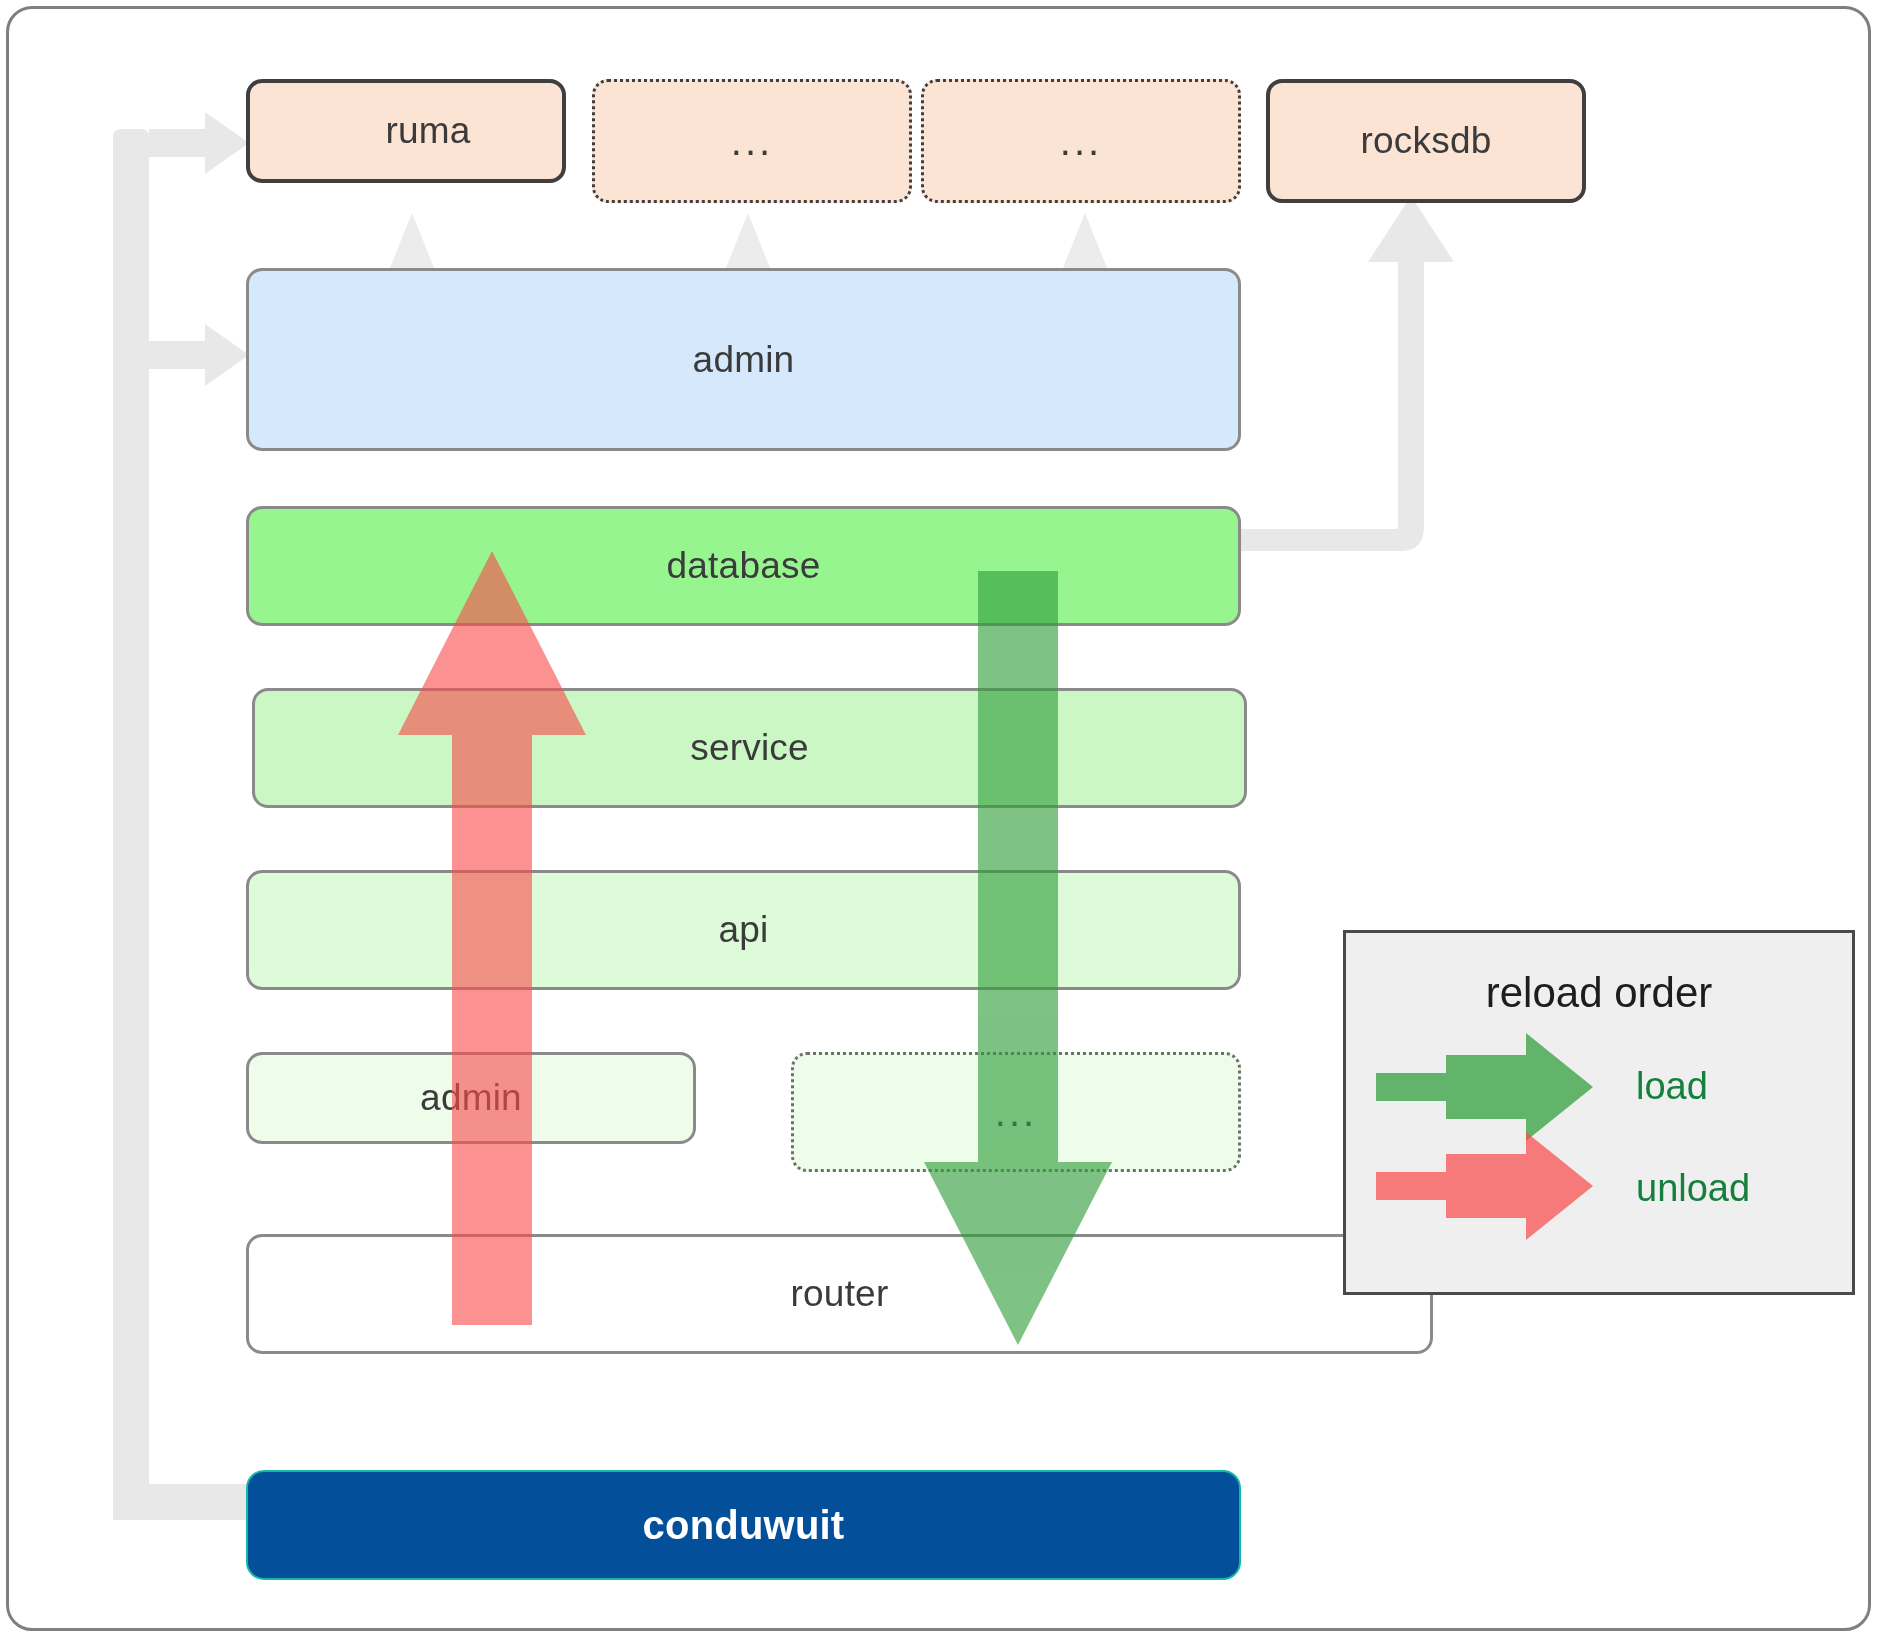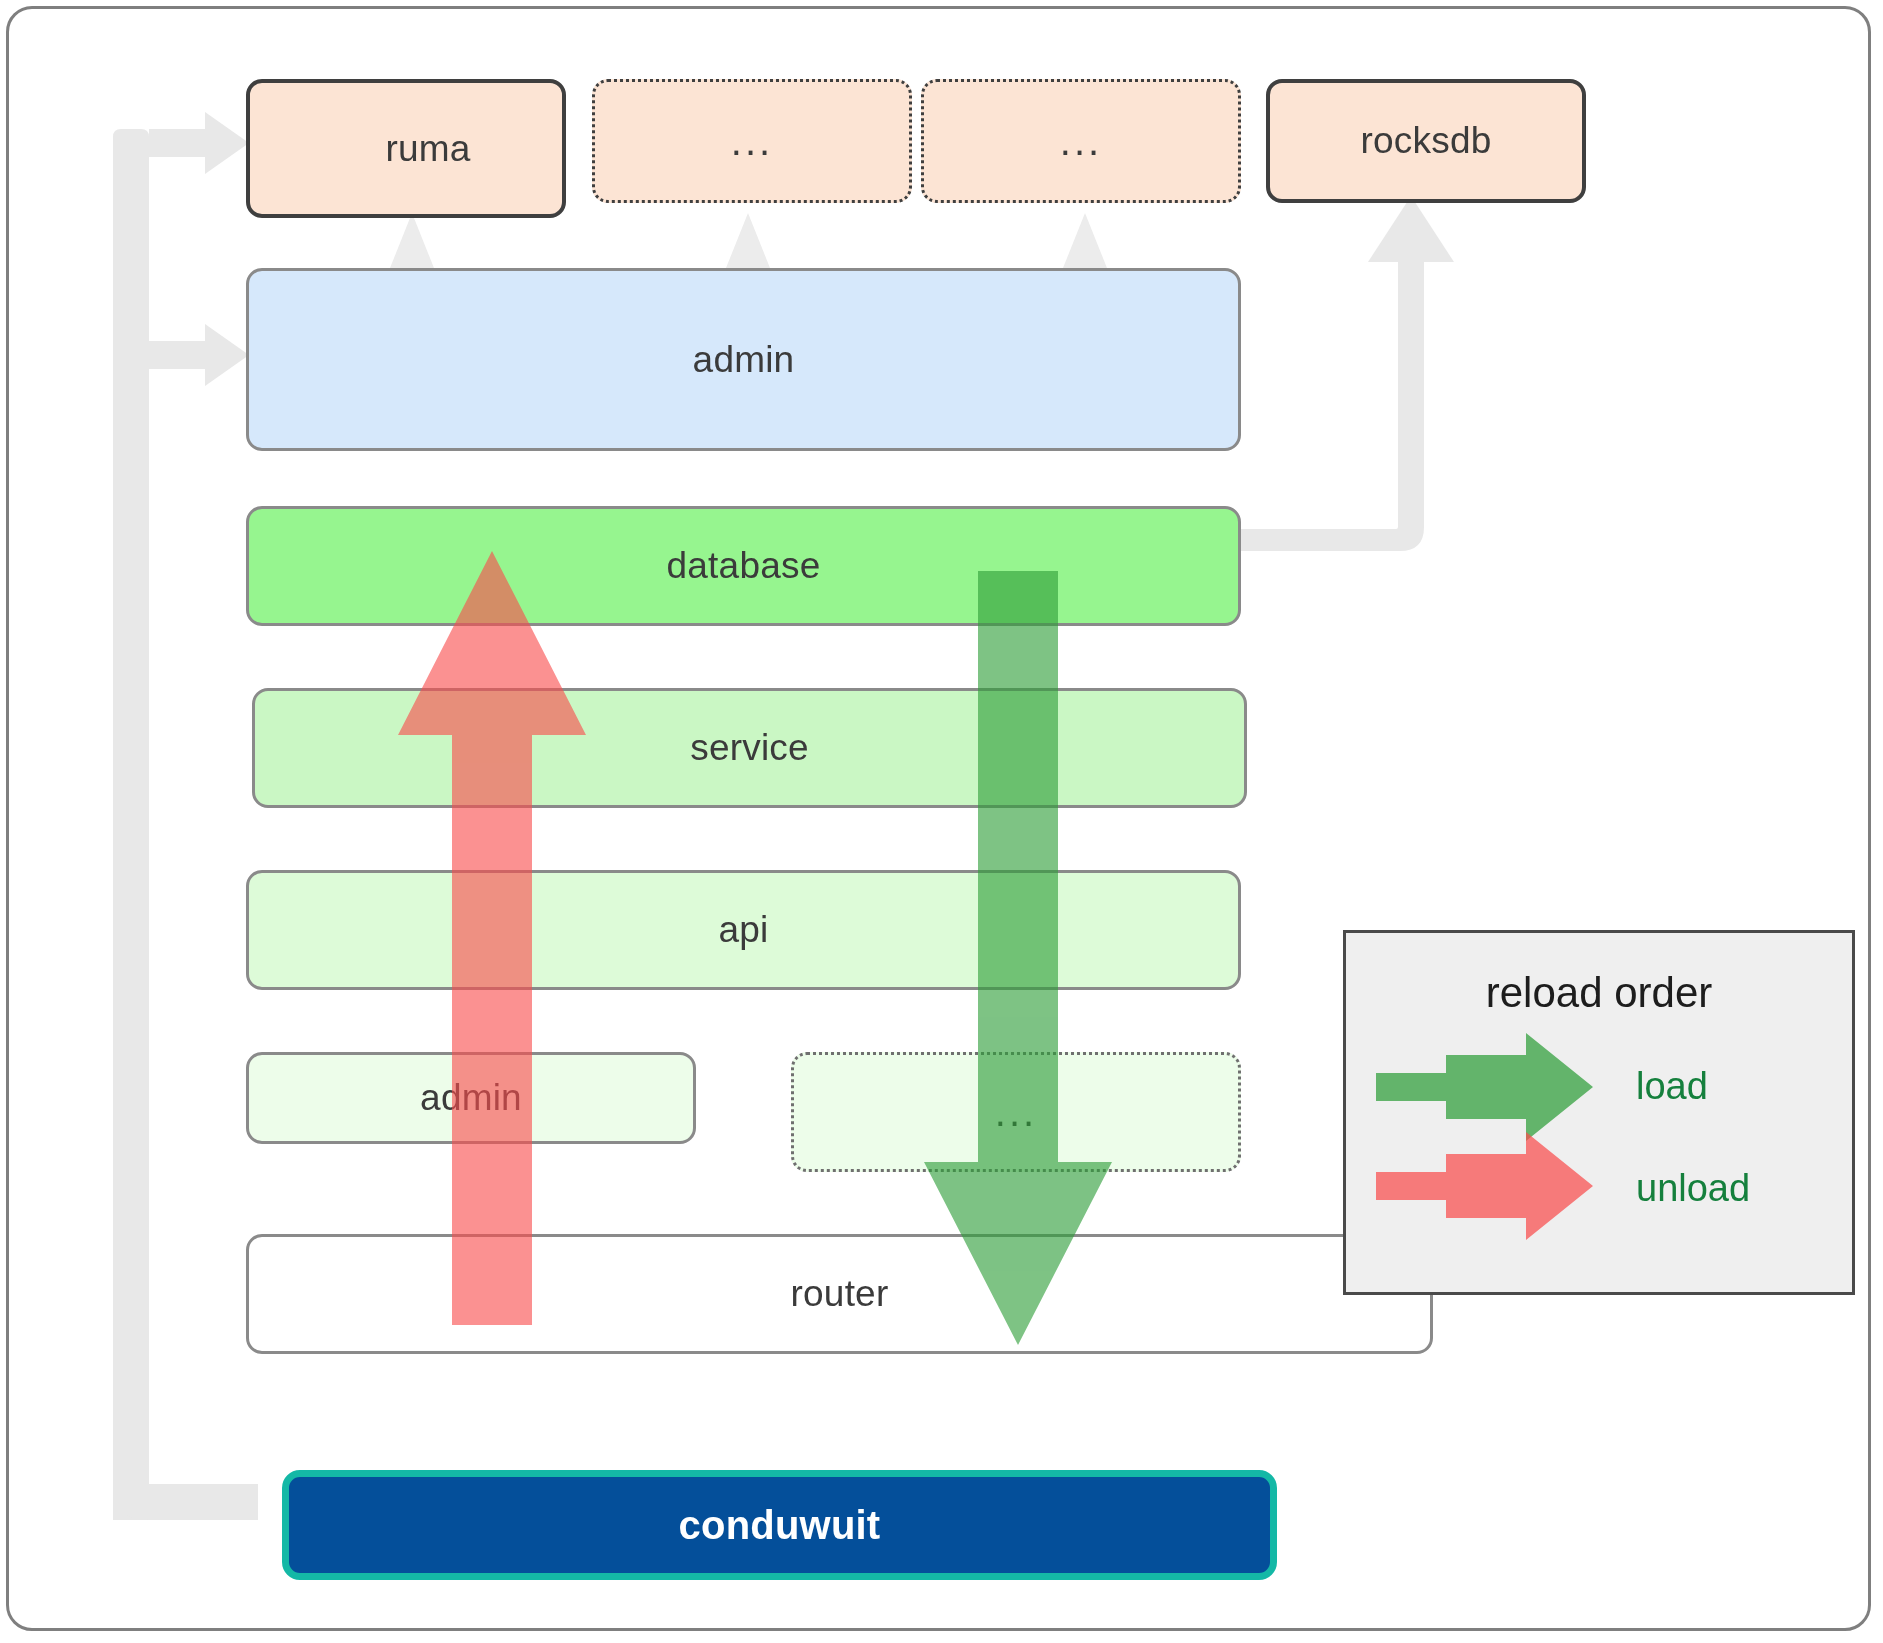--- a/index.html
+++ b/index.html
@@ -55,26 +55,25 @@
   .layer.dotted {
     border: 3px dotted #6f6f6f;
   }
   .dots {
     letter-spacing: 3px;
     font-size: 40px;
     line-height: 10px;
   }
   .brand {
     background: #044f9a;
-    border: 7px solid #14b8a6;
+    border: 2px solid #14b8a6;
     border-radius: 18px;
     color: #ffffff;
     font-size: 40px;
     font-weight: bold;
-    margin-left: 36px;
   }
   
   .legend {
     position: absolute;
     box-sizing: border-box;
     background: #efefef;
     border: 3px solid #4a4a4a;
   }
   .legend-title {
     position: absolute;
@@ -137,21 +136,21 @@
       <path d="M402,243 L422,243 L422,270 L402,270 Z"></path>
 
       <path d="M726,268 L748,213 L770,268 Z"></path>
       <path d="M738,243 L758,243 L758,270 L738,270 Z"></path>
 
       <path d="M1063,268 L1085,213 L1107,268 Z"></path>
       <path d="M1075,243 L1095,243 L1095,270 L1075,270 Z"></path>
     </g>
   </svg>
 
-  <div class="node dep" style="left:246px; top:79px; width:320px; height:139px;padding-left:44px;">
+  <div class="node dep" style="left:246px; top:79px; width:320px; height:104px;padding-left:44px;">
     <span>ruma</span>
   </div>
 
   <div class="node dep dotted" style="left:592px; top:79px; width:320px; height:124px;">
     <span class="dots">...</span>
   </div>
 
   <div class="node dep dotted" style="left:921px; top:79px; width:320px; height:124px;">
     <span class="dots">...</span>
   </div>

